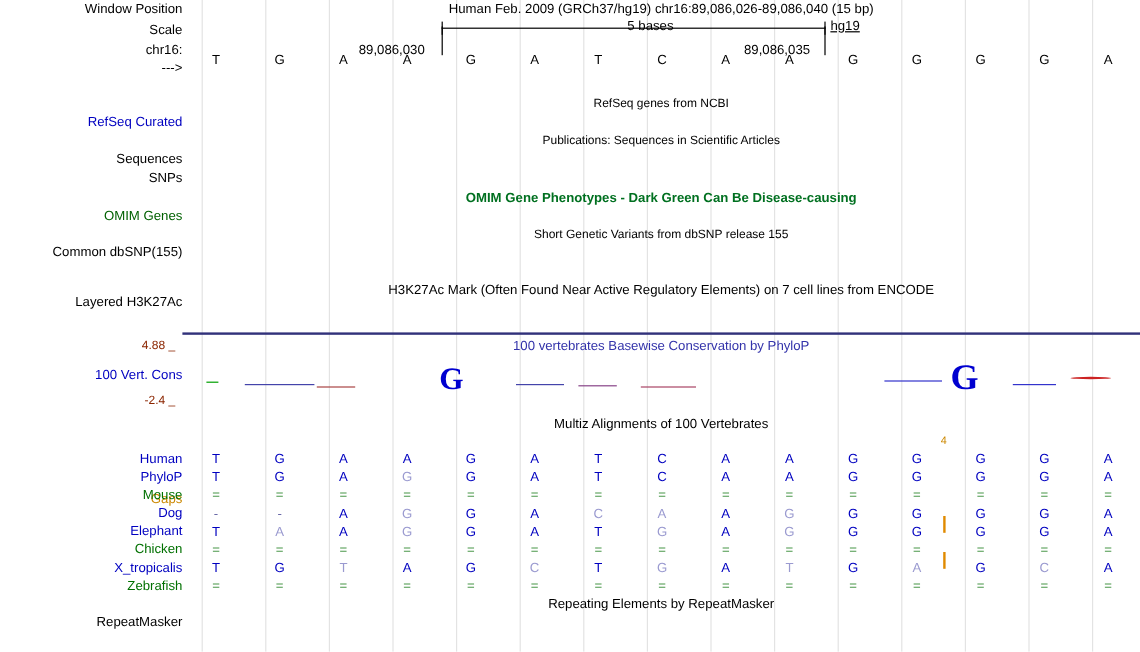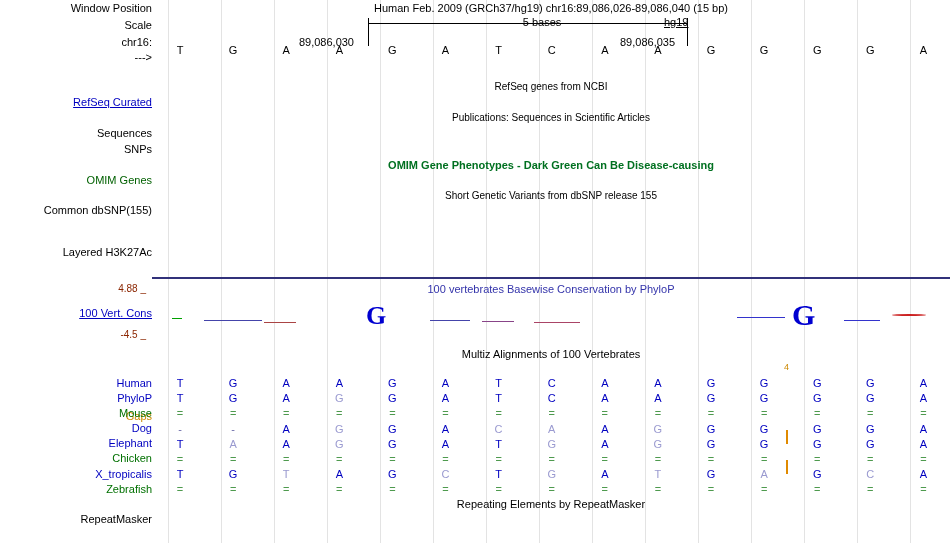--- a/index.html
+++ b/index.html
@@ -23,21 +23,21 @@
   
   .label {
     position: absolute;
     right: 798px;           
     text-align: right;
     white-space: nowrap;
     font-size: 11px;
     line-height: 12px;
   }
   .lbl-black { color: #000000; }
-  .lbl-blue  { color: #0000c0; text-decoration: underline; }
+  .lbl-blue  { color: #0000c0; }
   .lbl-dgreen{ color: #006000; }
   .lbl-orange{ color: #cc8800; margin-top: 48px; }
 
   
   #tracks {
     position: absolute;
     left: 152px;
     top: 0;
     width: 798px;
     height: 543px;
@@ -189,21 +189,21 @@
     <div class="gridline" style="left:652px;"></div>
     <div class="gridline" style="left:705px;"></div>
     <div class="gridline" style="left:758px;"></div>
 
     <div class="center-text" style="top:2px;">Human Feb. 2009 (GRCh37/hg19)   chr16:89,086,026-89,086,040 (15 bp)</div>
 
     <div id="ruler-box">
       <div id="ruler-line"></div>
     </div>
     <div style="position:absolute;left:216px;top:16px;width:348px;text-align:center;">5 bases</div>
-    <div style="position:absolute;left:512px;top:16px;text-decoration:underline;">hg19</div>
+    <div style="position:absolute;left:540px;top:16px;text-decoration:underline;">hg19</div>
 
     <div class="tick" style="left:216px;top:22px;height:24px;"></div>
     <div class="tick" style="left:535px;top:22px;height:24px;"></div>
     <div style="position:absolute;left:202px;top:36px;transform:translateX(-100%);">89,086,030</div>
     <div style="position:absolute;left:468px;top:36px;">89,086,035</div>
 
     <div id="base-row">
         <div class="base-letter" style="left: 28px; top: 44px;">T</div>
         <div class="base-letter" style="left: 81.1px; top: 44px;">G</div>
         <div class="base-letter" style="left: 134.2px; top: 44px;">A</div>
@@ -218,26 +218,27 @@
         <div class="base-letter" style="left: 612.1px; top: 44px;">G</div>
         <div class="base-letter" style="left: 665.2px; top: 44px;">G</div>
         <div class="base-letter" style="left: 718.3px; top: 44px;">G</div>
         <div class="base-letter" style="left: 771.4px; top: 44px;">A</div>
       </div>
 
     <div class="center-text small" style="top:112px;">Publications: Sequences in Scientific Articles</div>
     <div class="center-text small" style="top:81px;">RefSeq genes from NCBI</div>
     <div class="center-text title-green" style="top:159px;font-size:11px;">OMIM Gene Phenotypes - Dark Green Can Be Disease-causing</div>
     <div class="center-text small" style="top:190px;">Short Genetic Variants from dbSNP release 155</div>
+    <div class="center-text" style="top:236px;">H3K27Ac Mark (Often Found Near Active Regulatory Elements) on 7 cell lines from ENCODE</div>
 
     <div class="blue-sep" style="top:277px;"></div>
 
     <div class="center-text title-blue" style="top:283px;">100 vertebrates Basewise Conservation by PhyloP</div>
     <div class="axis-label" style="left:-78px;top:283px;width:72px;">4.88 _</div>
-    <div class="axis-label" style="left:-78px;top:329px;width:72px;">-4.5 _</div>
+    <div class="axis-label" style="left:-78px;top:329px;width:72px;">-2.4 _</div>
 
     <div class="cons-baseline" style="left:20px;top:318px;width:10px;background:#00a000;"></div>
     <div class="cons-baseline" style="left:52px;top:320px;width:58px;background:#4444aa;"></div>
     <div class="cons-baseline" style="left:112px;top:322px;width:32px;background:#aa4444;"></div>
     <div class="conslogo" style="left:214px;top:303px;font-size:26px;color:#0000d0;">G</div>
     <div class="cons-baseline" style="left:278px;top:320px;width:40px;background:#4444aa;"></div>
     <div class="cons-baseline" style="left:330px;top:321px;width:32px;background:#884488;"></div>
     <div class="cons-baseline" style="left:382px;top:322px;width:46px;background:#aa4466;"></div>
     <div class="cons-baseline" style="left:585px;top:317px;width:48px;background:#3333cc;"></div>
     <div class="conslogo" style="left:640px;top:300px;font-size:30px;color:#0000d0;">G</div>

